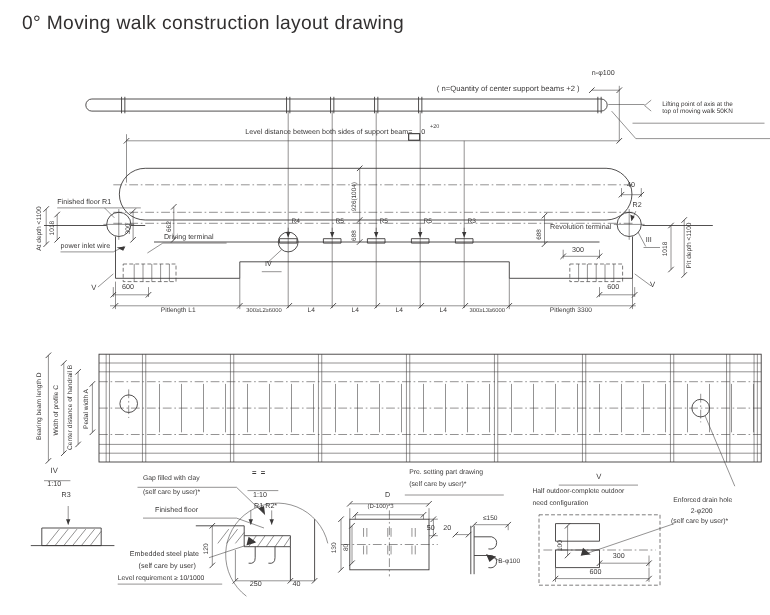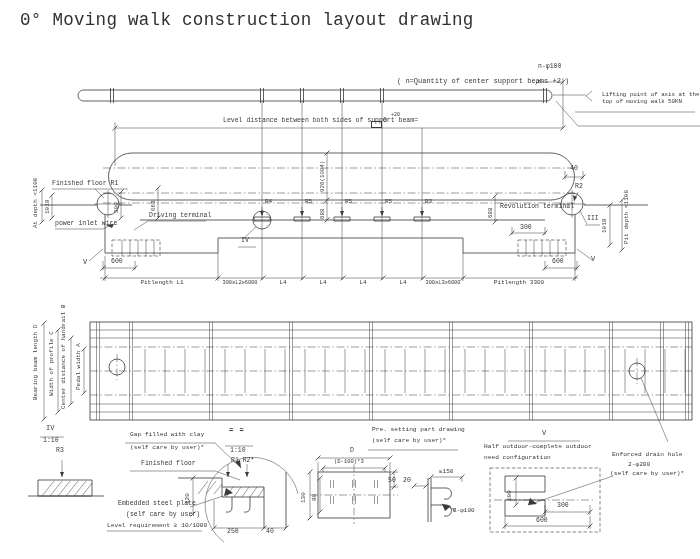--- a/index.html
+++ b/index.html
@@ -1,17 +1,17 @@
 <!DOCTYPE html>
 <html><head>
 <meta charset="utf-8">
 <style>
   html,body{margin:0;padding:0;background:#fff;}
   #canvas{position:relative;width:700px;height:559px;background:#ffffff;overflow:hidden;
-          font-family:Liberation Mono, monospace;color:#3a3838;}
+          font-family:Liberation Sans, sans-serif;color:#3a3838;}
   svg{position:absolute;left:0;top:0;}
   .lbl{position:absolute;font-size:6.5px;line-height:1.05;white-space:nowrap;color:#3a3838;}
   .v{transform:rotate(-90deg);transform-origin:0 0;}
   .c{transform:translateX(-50%);}
   .s5{font-size:5px}.s53{font-size:5.3px}.s55{font-size:5.5px}.s58{font-size:5.8px}
   .s6{font-size:6px}.s62{font-size:6.2px}.s7{font-size:7px}
   .title{position:absolute;left:20px;top:10px;font-size:17.5px;letter-spacing:.3px;color:#323030;}
   .box{position:absolute;left:371px;top:121px;width:9px;height:5px;border:0.8px solid #3a3838;}
   .bold{font-weight:bold;letter-spacing:1px;}
 </style>

